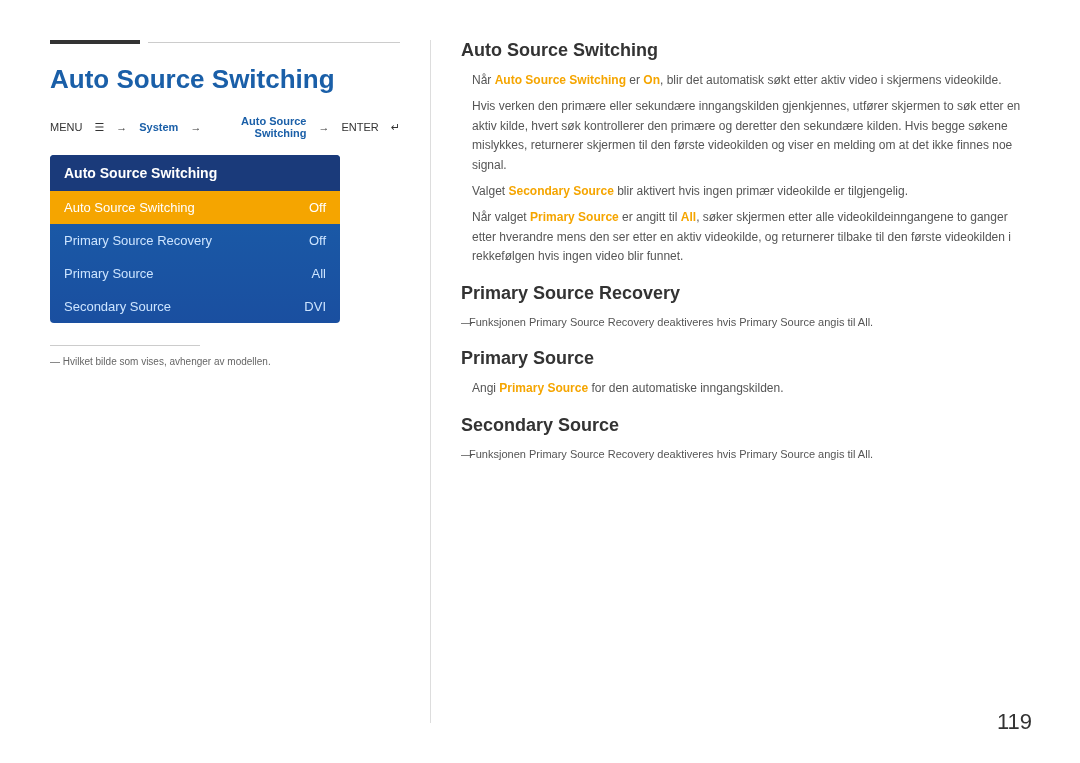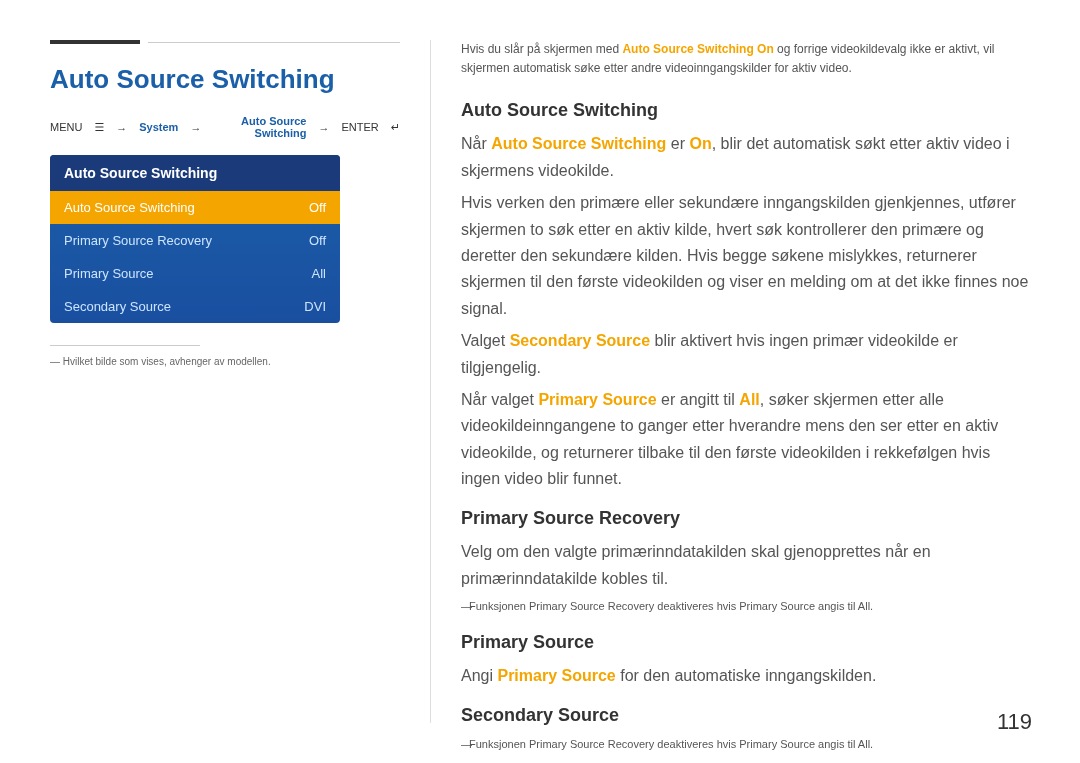--- a/index.html
+++ b/index.html
@@ -134,24 +134,25 @@
     }
 
     .section-title {
       font-size: 18px;
       font-weight: bold;
       color: #333;
       margin-bottom: 10px;
     }
 
     .section-body {
-      font-size: 16px;
+      font-size: 12px;
       color: #555;
       line-height: 1.65;
       margin-bottom: 6px;
+      margin-left: 11px;
     }
 
     .section-body .hl-orange {
       color: #f5a500;
       font-weight: bold;
     }
 
     .section-divider {
       margin-bottom: 16px;
     }
@@ -225,45 +226,39 @@
         <span class="osd-value">DVI</span>
       </div>
     </div>
 
     <div class="divider-line"></div>
     <p class="footnote">— Hvilket bilde som vises, avhenger av modellen.</p>
   </div>
 
   <div class="right-panel">
 
-    <p class="intro-text">
-      Hvis du slår på skjermen med <strong style="color:#f5a500;">Auto Source Switching On</strong> og forrige videokildevalg ikke er aktivt, vil skjermen automatisk søke etter andre videoinngangskilder for aktiv video.
-    </p>
 
     <div class="section-divider">
       <h2 class="section-title">Auto Source Switching</h2>
       <p class="section-body">
         Når <span class="hl-orange">Auto Source Switching</span> er <span class="hl-orange">On</span>, blir det automatisk søkt etter aktiv video i skjermens videokilde.
       </p>
       <p class="section-body">
         Hvis verken den primære eller sekundære inngangskilden gjenkjennes, utfører skjermen to søk etter en aktiv kilde, hvert søk kontrollerer den primære og deretter den sekundære kilden. Hvis begge søkene mislykkes, returnerer skjermen til den første videokilden og viser en melding om at det ikke finnes noe signal.
       </p>
       <p class="section-body">
         Valget <span class="hl-orange">Secondary Source</span> blir aktivert hvis ingen primær videokilde er tilgjengelig.
       </p>
       <p class="section-body">
         Når valget <span class="hl-orange">Primary Source</span> er angitt til <span class="hl-orange">All</span>, søker skjermen etter alle videokildeinngangene to ganger etter hverandre mens den ser etter en aktiv videokilde, og returnerer tilbake til den første videokilden i rekkefølgen hvis ingen video blir funnet.
       </p>
     </div>
 
     <div class="section-divider">
       <h2 class="section-title">Primary Source Recovery</h2>
-      <p class="section-body">
-        Velg om den valgte primærinndatakilden skal gjenopprettes når en primærinndatakilde kobles til.
-      </p>
       <p class="note-line">
         Funksjonen <span class="hl-orange">Primary Source Recovery</span> deaktiveres hvis <span class="hl-orange">Primary Source</span> angis til <span class="hl-orange">All</span>.
       </p>
     </div>
 
     <div class="section-divider">
       <h2 class="section-title">Primary Source</h2>
       <p class="section-body">
         Angi <span class="hl-orange">Primary Source</span> for den automatiske inngangskilden.
       </p>

